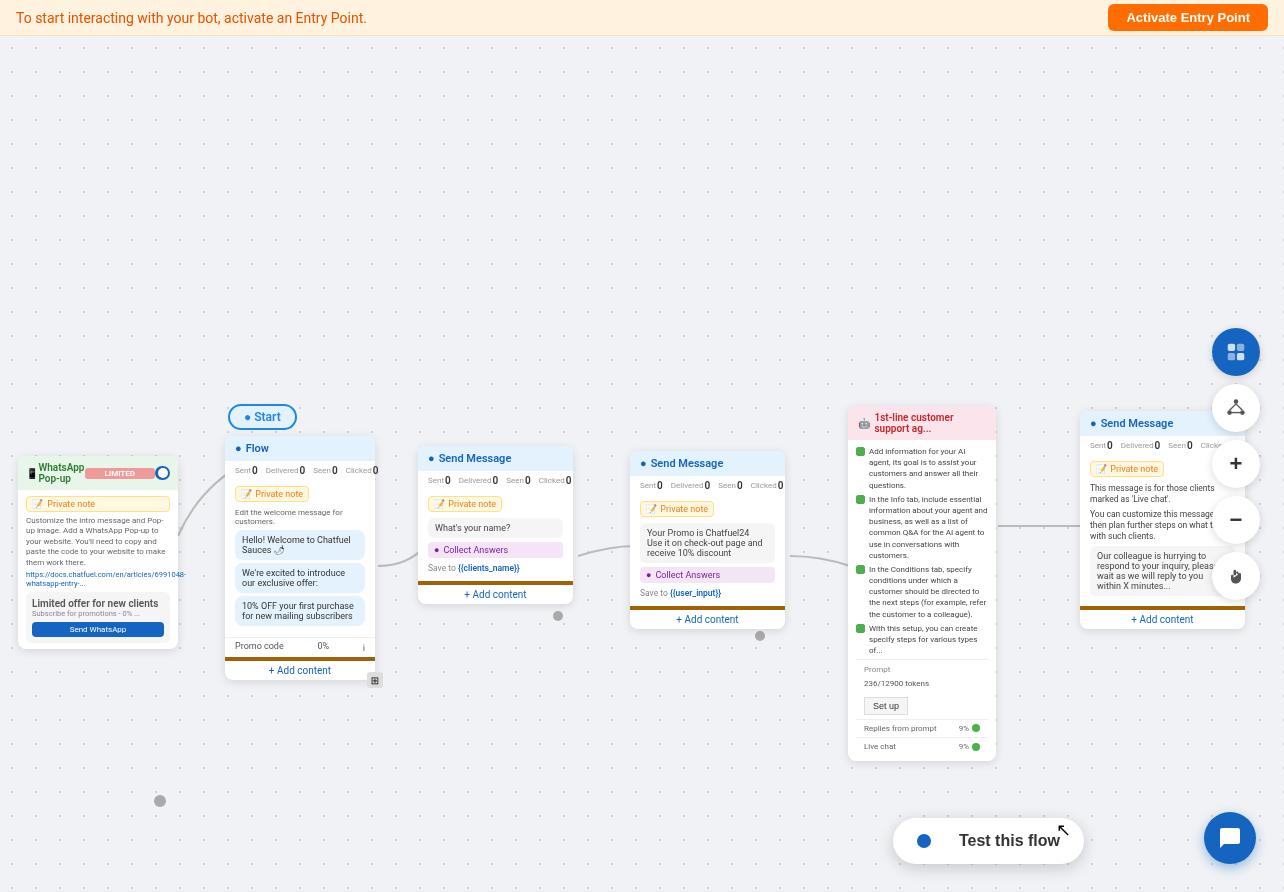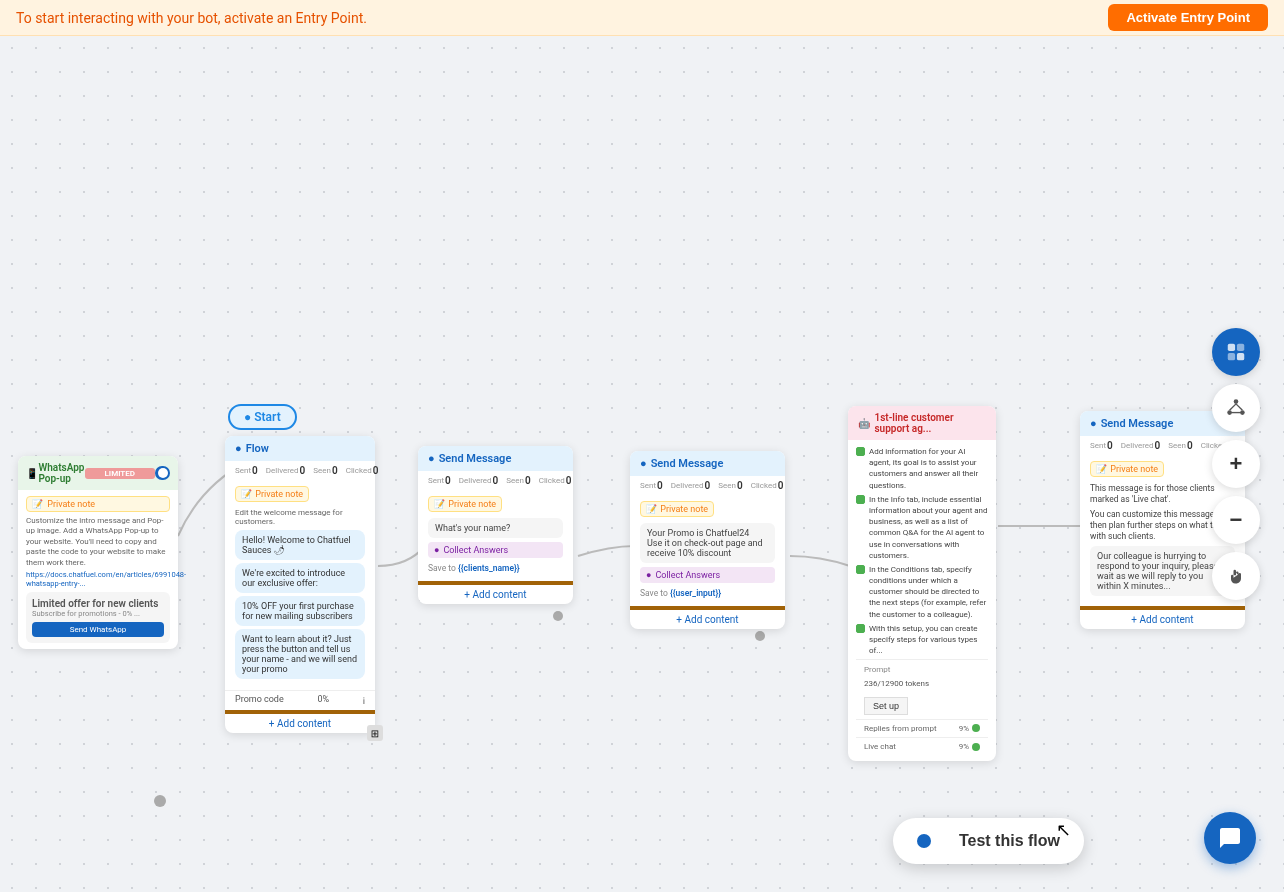--- a/index.html
+++ b/index.html
@@ -557,21 +557,20 @@
     </div>
     <div class="flow-node-body">
       <span class="private-note-small">
         <span>📝</span>
         <span>Private note</span>
       </span>
       <div style="font-size:8px; color:#666; margin-bottom:4px;">Edit the welcome message for customers.</div>
       <div class="bubble">Hello! Welcome to Chatfuel Sauces 🌶</div>
       <div class="bubble">We're excited to introduce our exclusive offer:</div>
       <div class="bubble">10% OFF your first purchase for new mailing subscribers</div>
-      <div class="bubble">Want to learn about it? Just press the button and tell us your name - and we will send your promo</div>
     </div>
     <div class="promo-row">
       <span>Promo code</span>
       <span>0%</span>
       <span>ℹ</span>
     </div>
     <div class="add-content-btn">+ Add content</div>
     <div class="node-corner">⊞</div>
   </div>
 

